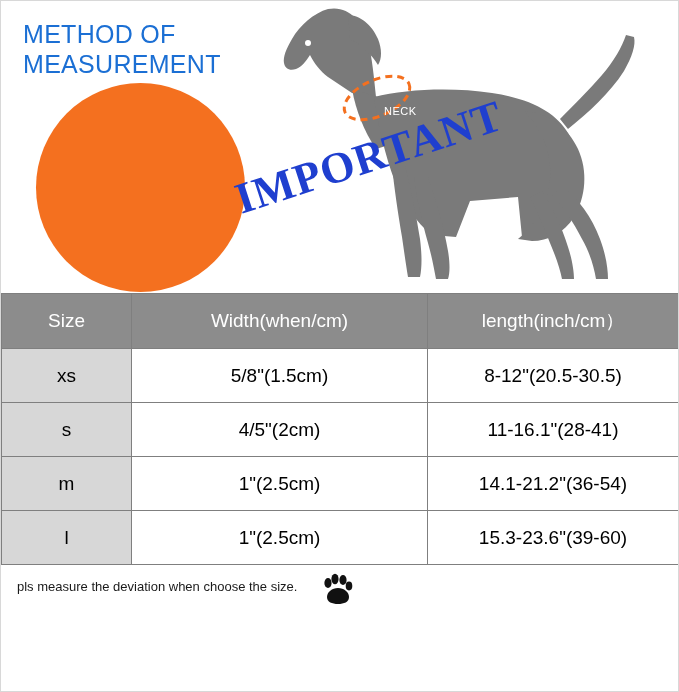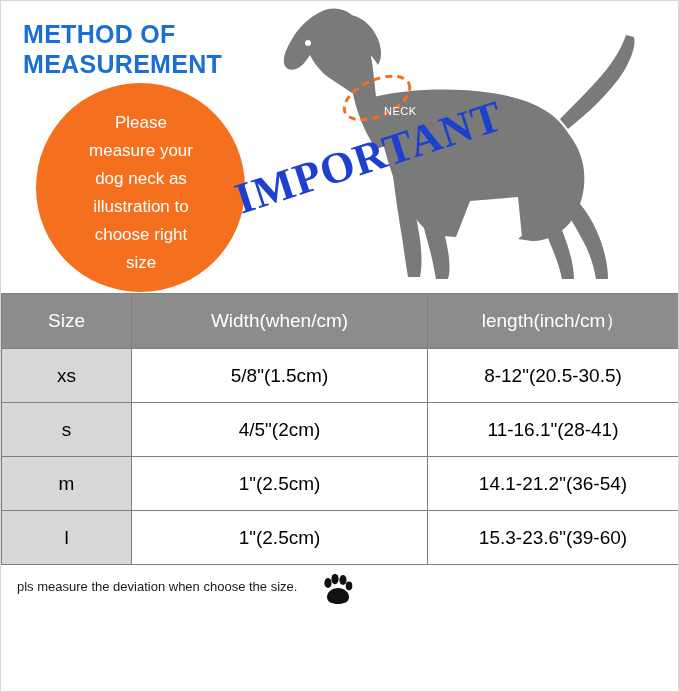--- a/index.html
+++ b/index.html
@@ -28,21 +28,21 @@
     position: relative;
     width: 100%;
     height: 292px;
     overflow: hidden;
   }
   .title {
     position: absolute;
     left: 22px;
     top: 18px;
     color: #1b6fd4;
-    font-weight: bold;
+    font-weight: normal;
     font-size: 25px;
     line-height: 30px;
     letter-spacing: 0.3px;
     white-space: pre-line;
     z-index: 6;
   }
   .orange-bubble {
     position: absolute;
     left: 35px;
     top: 82px;
@@ -149,26 +149,20 @@
 <body>
 
 <div class="page">
 
   <div class="illus">
 
     <div class="title">METHOD OF
 MEASUREMENT</div>
 
     <div class="orange-bubble"></div>
-    <div class="bubble-text">Please
-measure your
-dog neck as
-illustration to
-choose right
-size</div>
 
     <svg class="dog-svg" width="424" height="292" viewBox="0 0 424 292">
       <g fill="#7a7a7a">
 
         <path d="M72 8 C58 12 44 24 36 38 C30 48 27 56 28 62 C29 68 34 70 40 68
                  C46 66 50 60 54 54 C58 62 64 70 72 76 L96 92 L120 96
                  C118 76 116 56 112 40 C106 20 92 4 72 8 Z"></path>
 
         <path d="M92 14 C104 14 116 24 122 38 C126 48 126 58 122 64
                  C116 54 106 44 94 38 Z"></path>

